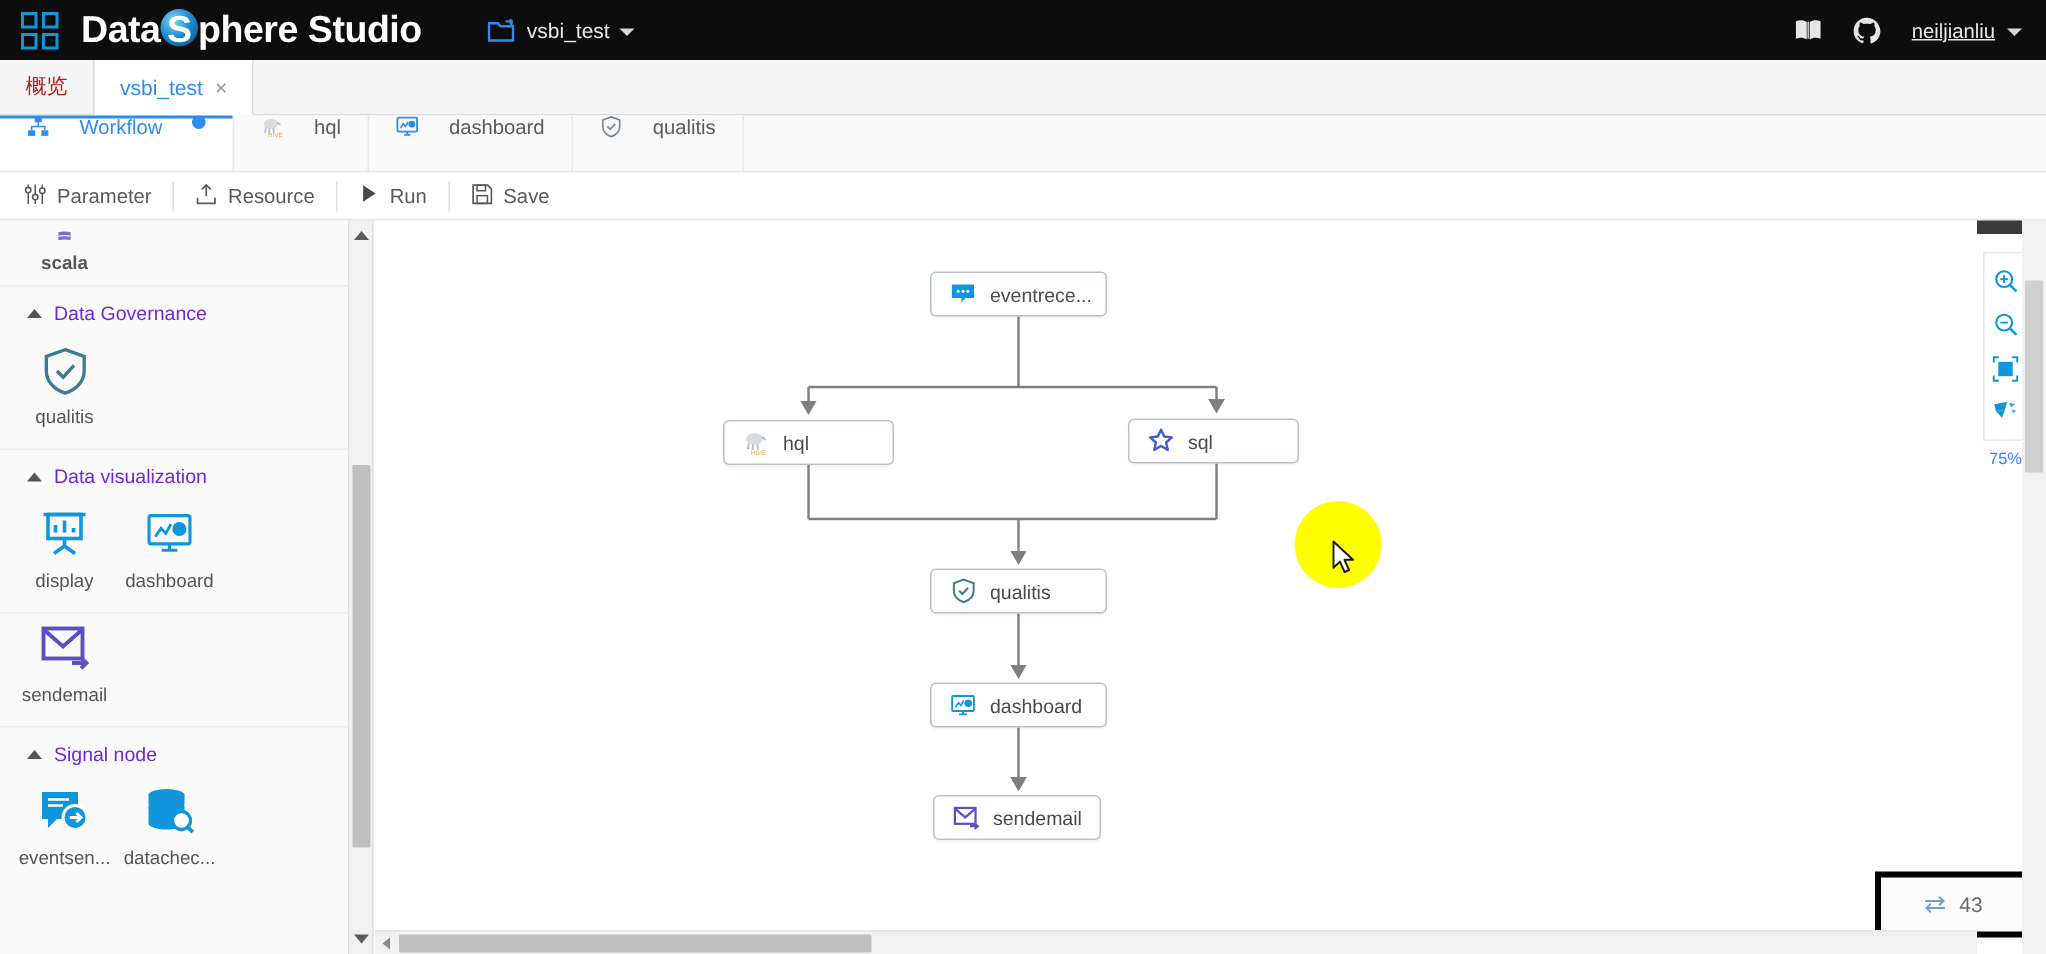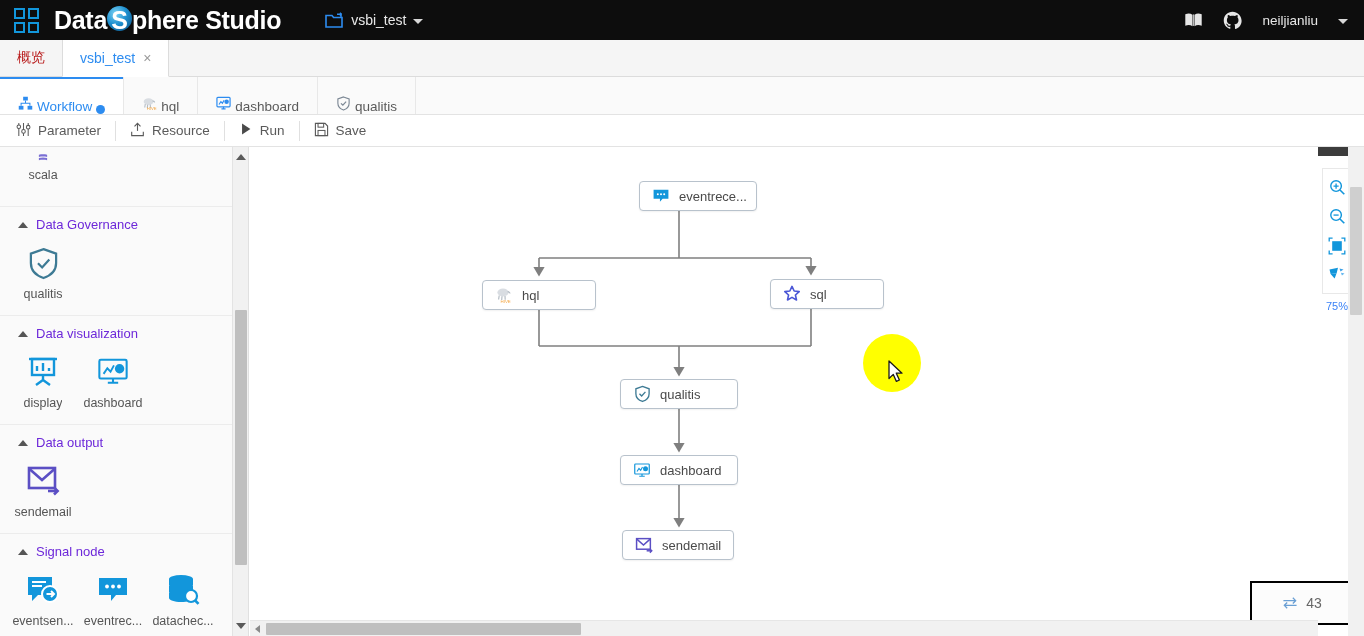--- a/index.html
+++ b/index.html
@@ -33,21 +33,21 @@
     z-index: -1;
   }
   #proj-select { margin-left: 44px; display: flex; align-items: center; gap: 7px;
     color: #e8e8e8; font-size: 14px; cursor: pointer; }
   #proj-select svg { display: block; }
   .chev { width: 0; height: 0; border-left: 5px solid transparent;
     border-right: 5px solid transparent; border-top: 5px solid #d8d8d8; margin-top:2px; }
   #header-right { margin-left: auto; display: flex; align-items: center; gap: 20px;
     margin-right: 16px; color: #e8e8e8; font-size: 13.5px; }
   #header-right .hdr-icon { cursor: pointer; display: flex; align-items: center; }
-  #user-menu { display: flex; align-items: center; gap: 20px; cursor: pointer; }
+  #user-menu { display: flex; align-items: center; gap: 8px; cursor: pointer; text-decoration: underline; }
 
   
   #tabbar {
     position: absolute; top: 40px; left: 0; width: 1364px; height: 37px;
     background: #f5f5f5; border-bottom: 1px solid #dcdcdc;
     display: flex; align-items: flex-end;
   }
   .ptab { height: 37px; display: flex; align-items: center; gap: 8px;
     padding: 0 17px; font-size: 14px; color: #b91c1c; cursor: pointer;
     background: transparent; }
@@ -55,21 +55,21 @@
     border-right: 1px solid #dcdcdc; border-bottom: 1px solid #fff;
     margin-bottom: -1px; color: #2d8cf0; }
   .ptab-close { color: #999; font-size: 14px; line-height: 1; }
 
   
   #nodetabs {
     position: absolute; top: 77px; left: 0; width: 1364px; height: 38px;
     background: #fafafa; border-bottom: 1px solid #e3e3e3;
     display: flex; align-items: stretch;
   }
-  .ntab { display: flex; align-items: flex-end; gap: 4px; padding: 0 18px;
+  .ntab { display: flex; align-items: flex-start; gap: 20px; padding: 0 18px;
     font-size: 13.5px; color: #5a5a5a; cursor: pointer;
     border-right: 1px solid #e8e8e8; background: #fafafa; position: relative; }
   .ntab.active { background: #fff; color: #2d8cf0; }
   .ntab.active::before { content:""; position:absolute; top:0; left:0; right:0;
     height: 2px; background: #2d8cf0; }
   .dot-badge { width: 9px; height: 9px; border-radius: 50%; background: #2d8cf0;
     display: inline-block; }
 
   
   #toolbar {
@@ -135,21 +135,21 @@
   #zoomctl { position: absolute; top: 168px; left: 1322px; width: 30px;
     background: #fff; border: 1px solid #e8e8e8; display: flex;
     flex-direction: column; align-items: center; padding: 4px 0; }
   .zbtn { width: 28px; height: 29px; display: flex; align-items: center;
     justify-content: center; cursor: pointer; }
   #zoomlabel { position: absolute; top: 300px; left: 1315px; width: 44px;
     text-align: center; font-size: 11px; color: #3b82f6; }
 
   
   #verbadge { position: absolute; left: 1250px; top: 581px; width: 104px;
-    height: 44px; background: #fcfcfc; border: 2px solid #000000;
+    height: 44px; background: #fcfcfc; border: 4px solid #000000;
     display: flex; align-items: center; justify-content: center; gap: 8px;
     font-size: 14px; color: #666; cursor: pointer; }
 
   
   #h-scroll { position: absolute; left: 250px; top: 620px; width: 1068px;
     height: 16px; background: #f1f1f1; border-top: 1px solid #e6e6e6; }
   #h-thumb { position: absolute; left: 16px; top: 2px; width: 315px;
     height: 12px; background: #bfbfbf; border-radius: 1px; cursor: pointer; }
   .h-arrow { position: absolute; top: 0; width: 14px; height: 16px;
     display: flex; align-items: center; justify-content: center; cursor: pointer; }
@@ -303,21 +303,21 @@
         <rect x="4.3" y="1.5" width="6" height="4" fill="none" stroke="#5a5a5a" stroke-width="1.1"></rect>
         <rect x="4.3" y="9" width="7.4" height="5.5" fill="none" stroke="#5a5a5a" stroke-width="1.1"></rect>
       </svg>
     </span>
     <span>Save</span>
   </div>
 </div>
 
 <div id="sidebar">
 
-  <div class="sgroup" style="padding-bottom:16px;">
+  <div class="sgroup" style="padding-bottom:0;font-weight:bold;">
     <div class="snodes" style="padding-top:0;">
       <div class="snode" style="padding-top:0;">
         <div class="snode-ico" style="height:14px;align-items:flex-end;overflow:hidden;">
           <svg width="34" height="14" viewBox="0 0 34 34" style="margin-top:-21px;">
             <path d="M7 19c6.5-1.6 13.5-1.6 20 0v5.5c-6.5-1.6-13.5-1.6-20 0z" fill="#7a6fd4"></path>
             <path d="M7 26.5c6.5-1.6 13.5-1.6 20 0V32c-6.5-1.6-13.5-1.6-20 0z" fill="#7a6fd4"></path>
           </svg>
         </div>
         <div class="snode-label">scala</div>
       </div>
@@ -367,24 +367,20 @@
             <circle cx="24" cy="13.5" r="5" fill="#1296db"></circle>
             <path d="M17 24v4M11.5 28.5h11" stroke="#1296db" stroke-width="2.2" fill="none"></path>
           </svg>
         </div>
         <div class="snode-label">dashboard</div>
       </div>
     </div>
   </div>
 
   <div class="sgroup">
-    <div class="sgroup-hd">
-      <span class="caret-up"></span>
-      <span>Data output</span>
-    </div>
     <div class="snodes">
       <div class="snode">
         <div class="snode-ico">
           <svg width="34" height="32" viewBox="0 0 34 32">
             <rect x="3" y="3" width="26" height="20" fill="none" stroke="#5b4fc4" stroke-width="2.6"></rect>
             <path d="M3.5 4l12.5 11 12.5-11" fill="none" stroke="#5b4fc4" stroke-width="2.6"></path>
             <path d="M22 26h9" stroke="#5b4fc4" stroke-width="2.6" fill="none"></path>
             <path d="M28 22.5l3.6 3.5L28 29.5" fill="none" stroke="#5b4fc4" stroke-width="2.6"></path>
           </svg>
         </div>
@@ -402,31 +398,20 @@
       <div class="snode">
         <div class="snode-ico">
           <svg width="34" height="32" viewBox="0 0 34 32">
             <path d="M2 3h24v18H12l-6 6v-6H2z" fill="#1296db"></path>
             <path d="M6 8h14M6 12h10" stroke="#fff" stroke-width="1.8" fill="none"></path>
             <circle cx="24" cy="20" r="8" fill="#1296db" stroke="#fff" stroke-width="2"></circle>
             <path d="M20.5 20h7M25 17l3 3-3 3" stroke="#fff" stroke-width="2" fill="none"></path>
           </svg>
         </div>
         <div class="snode-label">eventsen...</div>
-      </div>
-      <div class="snode">
-        <div class="snode-ico">
-          <svg width="34" height="30" viewBox="0 0 34 30">
-            <path d="M3 3h28v17H20l-5 6v-6H3z" fill="#1296db"></path>
-            <circle cx="11" cy="11.5" r="1.9" fill="#fff"></circle>
-            <circle cx="17" cy="11.5" r="1.9" fill="#fff"></circle>
-            <circle cx="23" cy="11.5" r="1.9" fill="#fff"></circle>
-          </svg>
-        </div>
-        <div class="snode-label">eventrec...</div>
       </div>
       <div class="snode">
         <div class="snode-ico">
           <svg width="34" height="32" viewBox="0 0 34 32">
             <ellipse cx="15" cy="5" rx="12" ry="4" fill="#1296db"></ellipse>
             <path d="M3 5v6c0 2.2 5.4 4 12 4s12-1.8 12-4V5" fill="#1296db"></path>
             <path d="M3 12v6c0 2.2 5.4 4 12 4s12-1.8 12-4v-6" fill="#1296db"></path>
             <path d="M3 19v5c0 2.2 5.4 4 12 4s12-1.8 12-4v-5" fill="#1296db"></path>
             <circle cx="25" cy="22" r="6" fill="#fff" stroke="#1296db" stroke-width="2.2"></circle>
             <path d="M29.2 26.5l3.3 3.3" stroke="#1296db" stroke-width="2.6" fill="none"></path>
@@ -466,21 +451,21 @@
       <path d="M561,162 L561,199"></path>
       <path d="M289,199 L561,199"></path>
       <path d="M429,199 L429,228" marker-end="url(#arrow)"></path>
 
       <path d="M429,262 L429,304" marker-end="url(#arrow)"></path>
 
       <path d="M429,338 L429,379" marker-end="url(#arrow)"></path>
     </g>
   </svg>
 
-  <div class="wnode" style="left:389px;top:34px;width:118px;">
+  <div class="wnode" style="left:370px;top:34px;width:118px;">
     <span class="wnode-ico">
       <svg width="18" height="16" viewBox="0 0 34 30">
         <path d="M3 3h28v17H20l-5 6v-6H3z" fill="#1296db"></path>
         <circle cx="11" cy="11.5" r="1.9" fill="#fff"></circle>
         <circle cx="17" cy="11.5" r="1.9" fill="#fff"></circle>
         <circle cx="23" cy="11.5" r="1.9" fill="#fff"></circle>
       </svg>
     </span>
     <span class="wnode-label">eventrece...</span>
   </div>
@@ -490,21 +475,21 @@
       <svg width="18" height="18" viewBox="0 0 18 18">
         <ellipse cx="8" cy="6.5" rx="5.6" ry="3.9" fill="#d9dde2"></ellipse>
         <path d="M4.2 9.5l-.6 4M7 10.2l-.3 3.8M10 10l.2 3.8" stroke="#b4bcc4" stroke-width="1.2" fill="none"></path>
         <path d="M12.6 5.6c1.4.2 2.4 1.1 2.4 2" stroke="#b4bcc4" stroke-width="1.2" fill="none"></path>
         <text x="5.5" y="17" font-size="4.4" fill="#f3a33c" font-family="sans-serif">HIVE</text>
       </svg>
     </span>
     <span class="wnode-label">hql</span>
   </div>
 
-  <div class="wnode" style="left:502px;top:132px;width:114px;margin-left:18px;">
+  <div class="wnode" style="left:502px;top:132px;width:114px;">
     <span class="wnode-ico">
       <svg width="19" height="18" viewBox="0 0 20 20">
         <path d="M10 1.6l2.4 5.1 5.6.6-4.2 3.8 1.2 5.5L10 13.7l-5 2.9 1.2-5.5L2 7.3l5.6-.6z" fill="none" stroke="#4b57d6" stroke-width="1.8" stroke-linejoin="round"></path>
       </svg>
     </span>
     <span class="wnode-label">sql</span>
   </div>
 
   <div class="wnode" style="left:370px;top:232px;width:118px;">
     <span class="wnode-ico">

